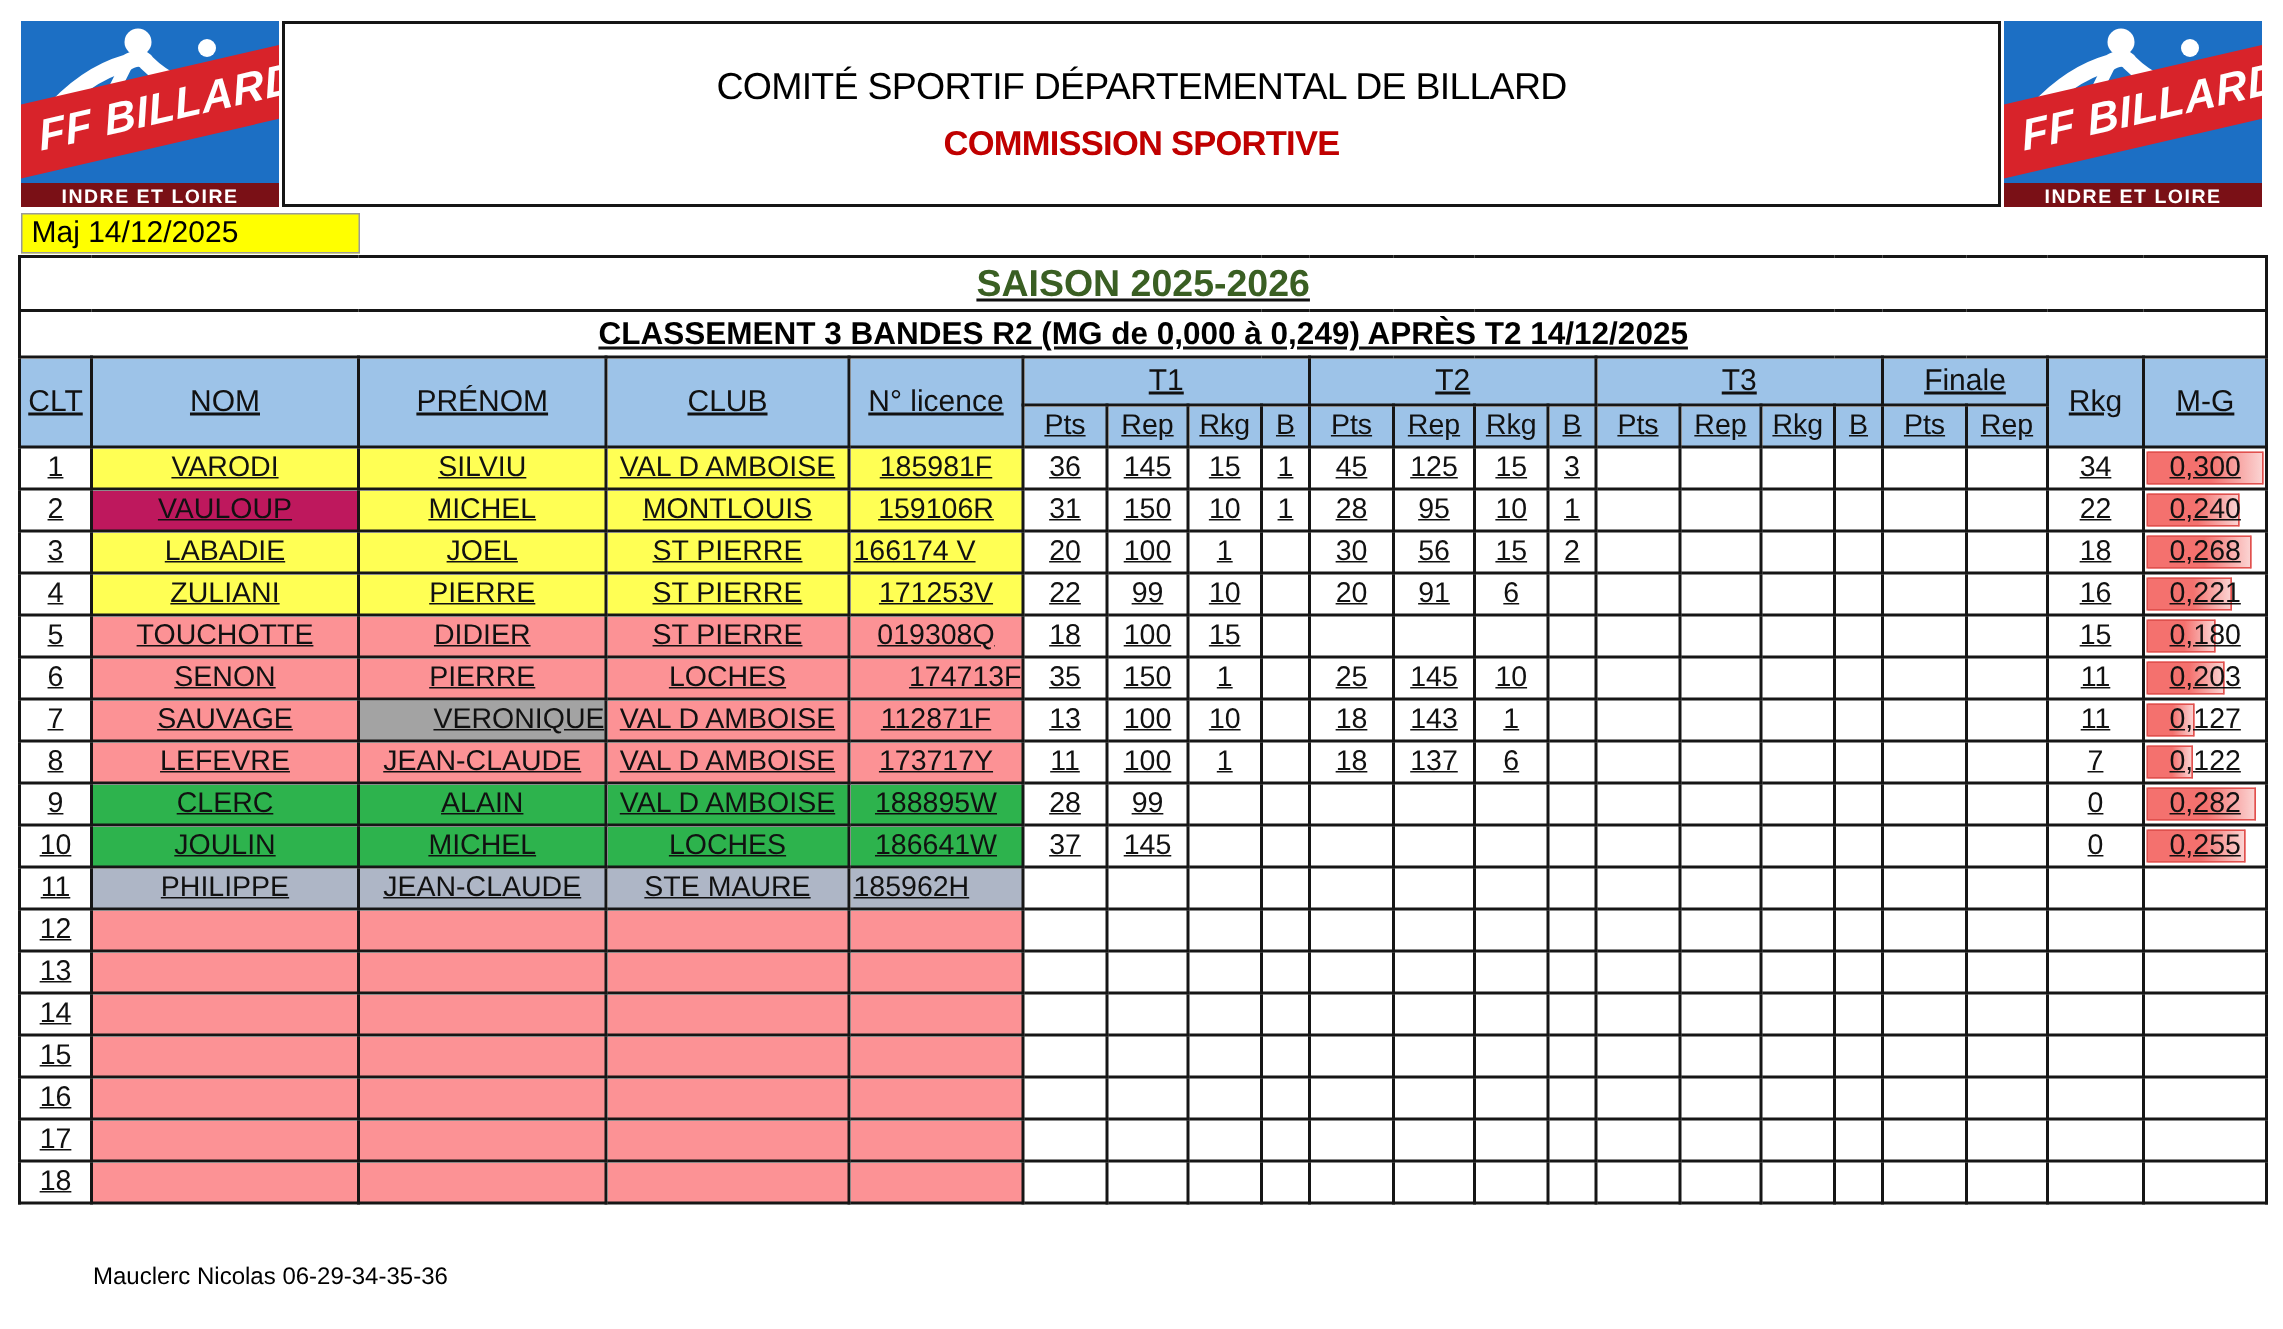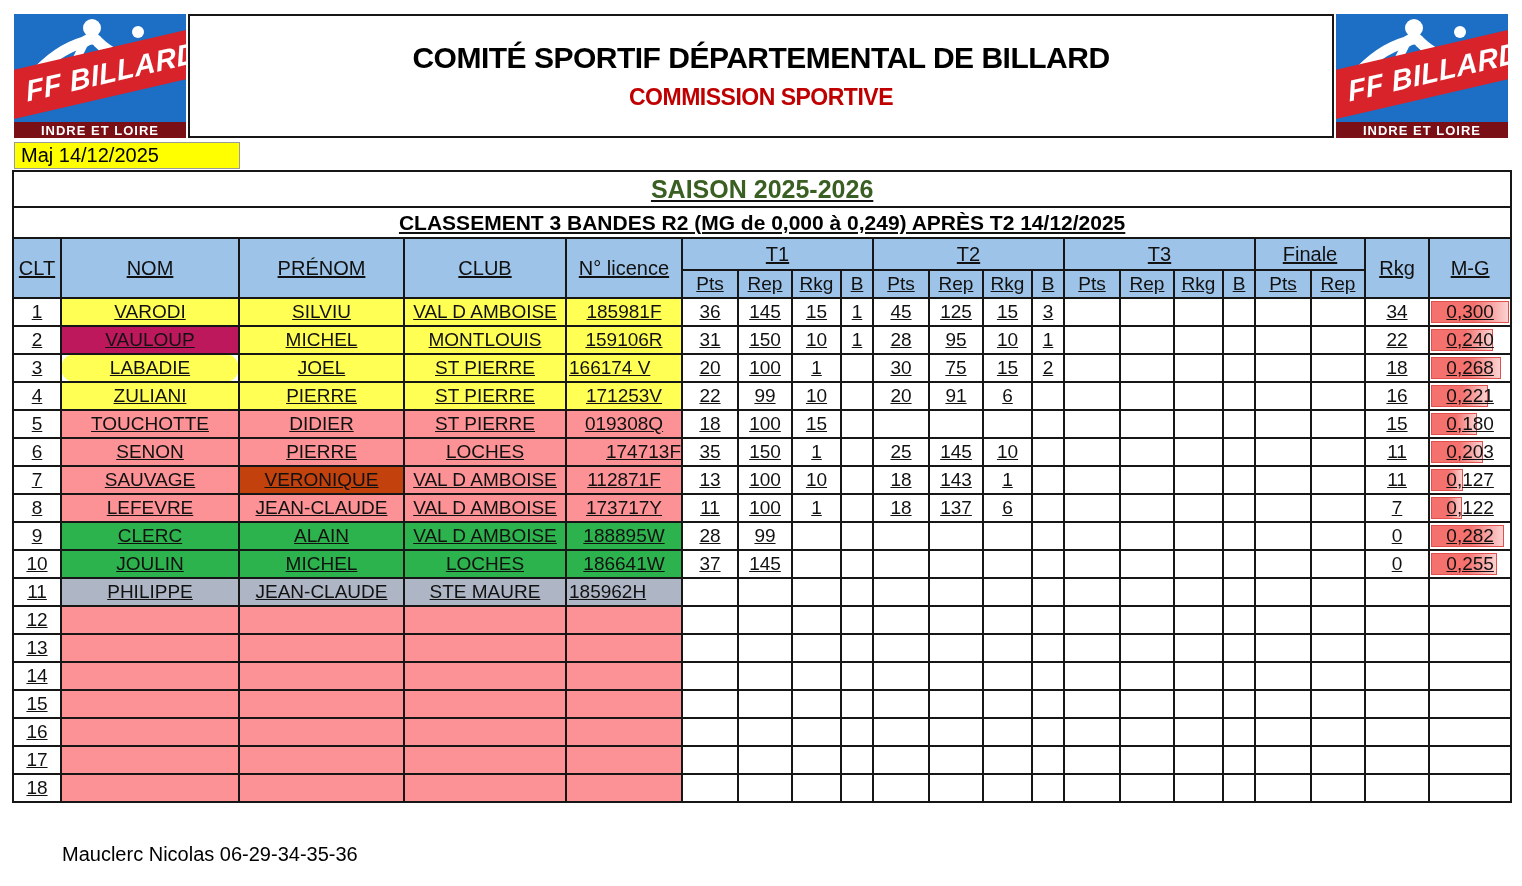--- a/index.html
+++ b/index.html
@@ -9,21 +9,21 @@
     font-family:"Liberation Sans", sans-serif; color:#111;
     -webkit-font-smoothing:antialiased;
   }
 
   
   .top-row { position:absolute; top:14px; left:14px; width:1494px; height:124px; display:flex; }
   .title-box {
     flex:1; margin:0 2px; border:2px solid #161616; background:#fff;
     display:flex; flex-direction:column; align-items:center; justify-content:center; gap:9px;
   }
-  .title-main { font-size:30px; font-weight:bold; letter-spacing:-0.5px; color:#000; }
+  .title-main { font-size:25px; font-weight:normal; letter-spacing:-0.5px; color:#000; }
   .title-sub  { font-size:23px; font-weight:bold; letter-spacing:-0.5px; color:var(--title_red); }
 
   
   .logo { width:172px; height:124px; position:relative; overflow:hidden; background:var(--logo_blue); flex:0 0 auto; }
   .logo svg.player { position:absolute; top:2px; left:0; width:100%; height:78px; }
   .band {
     position:absolute; left:-30px; top:54px; width:260px; height:48px;
     background:var(--logo_red); transform:rotate(-13deg); transform-origin:40px 24px;
     display:flex; align-items:center; justify-content:center;
   }
@@ -60,21 +60,21 @@
   tr.data-row td { height:28px; }
   td.c-clt { background:#fff; }
   td.c-mg { position:relative; }
   .mgbar {
     position:absolute; left:1px; top:2px; bottom:2px;
     background:linear-gradient(90deg, var(--bar_red) 0%, var(--bar_red) 55%, var(--bar_red_light) 100%);
     border:1px solid var(--bar_border);
   }
   .mgtxt { position:relative; z-index:2; }
 
-  .footer-contact { position:absolute; left:62px; top:843px; font-size:20px; color:#000; }
+  .footer-contact { position:absolute; left:62px; top:843px; font-size:16px; color:#000; }
 </style>
 </head>
 <body>
 
 <div class="top-row">
 
   <div class="logo">
     <svg class="player" viewBox="0 0 172 78">
       <circle cx="78" cy="12" r="9" fill="#fff"></circle>
       <path d="M18,62 Q42,34 70,26 Q80,20 84,26 Q92,34 104,40" stroke="#fff" stroke-width="11" fill="none" stroke-linecap="round"></path>
@@ -217,30 +217,30 @@
         <td></td>
         <td></td>
         <td></td>
         <td></td>
         <td></td>
         <td>22</td>
         <td class="c-mg"><div class="mgbar" style="width: calc(80% - 2px);"></div><span class="mgtxt">0,240</span></td>
       </tr>
       <tr class="data-row">
         <td class="c-clt">3</td>
-        <td style="background: rgb(255, 255, 84); border-radius: 14px;">LABADIE</td>
+        <td style="background: rgb(255, 255, 84);">LABADIE</td>
         <td style="background: rgb(255, 255, 84);">JOEL</td>
         <td style="background: rgb(255, 255, 84);">ST PIERRE</td>
         <td style="background: rgb(255, 255, 84); text-align: left; padding-left: 2px;">166174 V</td>
         <td>20</td>
         <td>100</td>
         <td>1</td>
         <td></td>
         <td>30</td>
-        <td>75</td>
+        <td>56</td>
         <td>15</td>
         <td>2</td>
         <td></td>
         <td></td>
         <td></td>
         <td></td>
         <td></td>
         <td></td>
         <td>18</td>
         <td class="c-mg"><div class="mgbar" style="width: calc(89.3% - 2px);"></div><span class="mgtxt">0,268</span></td>
@@ -310,21 +310,21 @@
         <td></td>
         <td></td>
         <td></td>
         <td></td>
         <td>11</td>
         <td class="c-mg"><div class="mgbar" style="width: calc(67.7% - 2px);"></div><span class="mgtxt">0,203</span></td>
       </tr>
       <tr class="data-row">
         <td class="c-clt">7</td>
         <td style="background: rgb(252, 146, 149);">SAUVAGE</td>
-        <td style="background: #c2410c;">VERONIQUE</td>
+        <td style="background: #a3a3a3; text-align: right;">VERONIQUE</td>
         <td style="background: rgb(252, 146, 149);">VAL D AMBOISE</td>
         <td style="background: rgb(252, 146, 149); text-align: center;">112871F</td>
         <td>13</td>
         <td>100</td>
         <td>10</td>
         <td></td>
         <td>18</td>
         <td>143</td>
         <td>1</td>
         <td></td>

